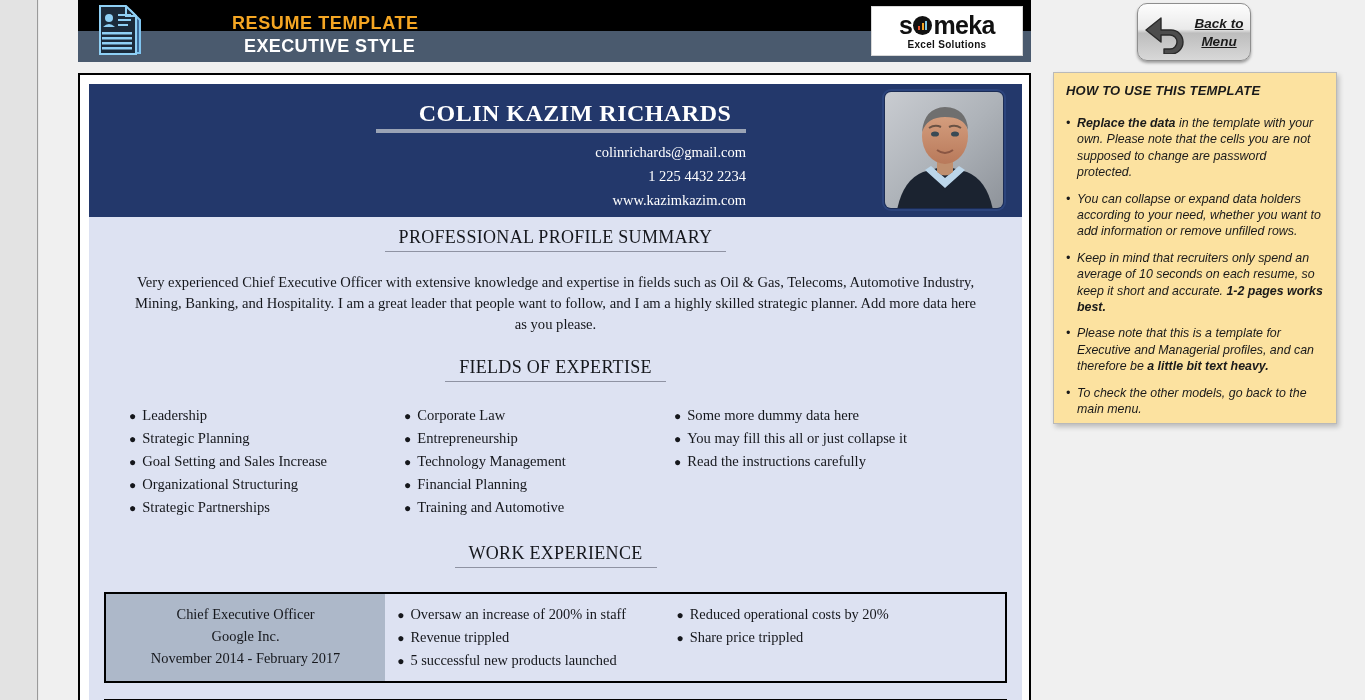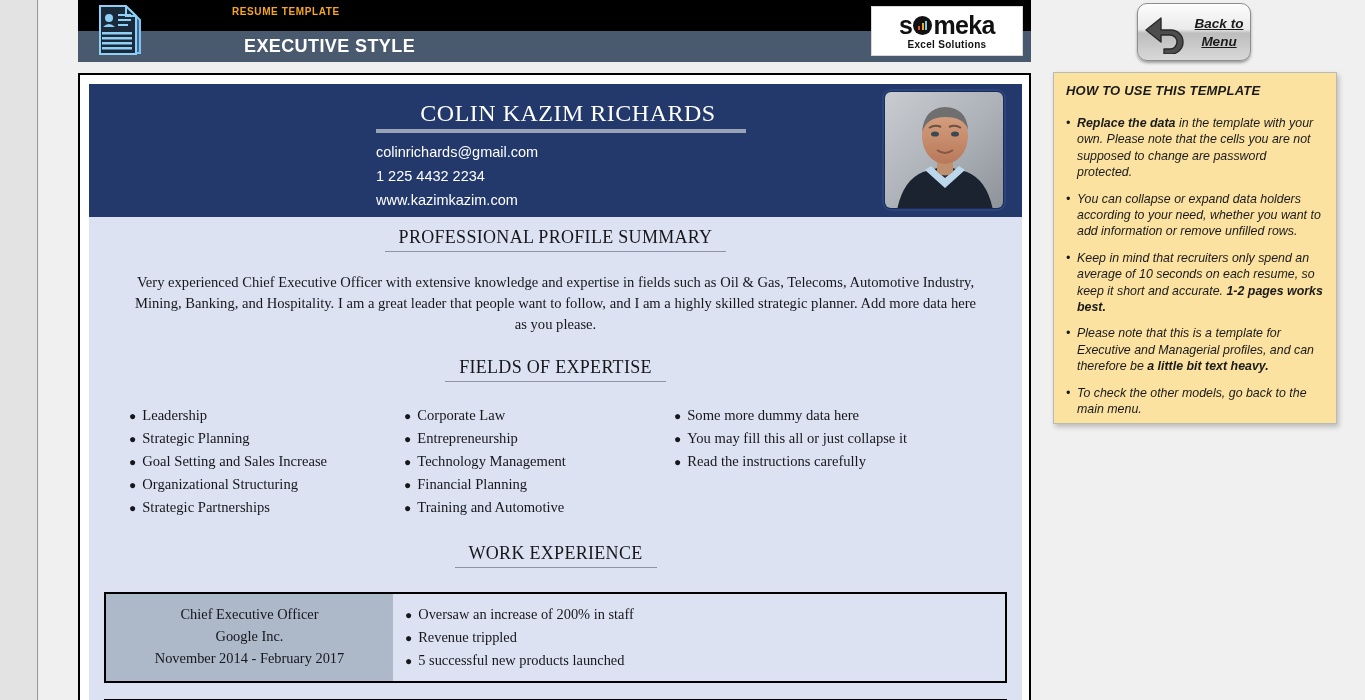--- a/index.html
+++ b/index.html
@@ -29,22 +29,22 @@
   .banner { position: absolute; left: 0; top: 0; width: 953px; height: 62px; }
   .banner-top {
     position: absolute; left: 0; top: 0; width: 953px; height: 31px;
     background: #000000;
   }
   .banner-bot {
     position: absolute; left: 0; top: 31px; width: 953px; height: 31px;
     background: #4a5a6e;
   }
   .banner-title {
-    position: absolute; left: 154px; top: 6px;
-    color: #f5a623; font-size: 10px; font-weight: bold; letter-spacing: .6px;
+    position: absolute; left: 154px; top: 13px;
+    color: #f5a623; font-size: 18px; font-weight: bold; letter-spacing: .6px;
   }
   .banner-sub {
     position: absolute; left: 154px; top: 36px;
     color: #ffffff; font-size: 18px; font-weight: bold; letter-spacing: .4px; margin-left: 12px;
   }
   .doc-icon { position: absolute; left: 16px; top: 4px; width: 54px; height: 55px; }
 
   
   .logo-box {
     position: absolute; left: 793px; top: 6px; width: 152px; height: 50px;
@@ -95,31 +95,31 @@
   .resume-inner {
     position: absolute; left: 9px; top: 9px; width: 933px; height: 620px;
     background: #dde2f2; overflow: hidden;
   }
 
   
   .navy {
     position: relative; width: 933px; height: 133px; background: #23386b;
   }
   .name {
-    position: absolute; left: 294px; top: 16px; width: 370px; text-align: center;
+    position: absolute; left: 301px; top: 16px; width: 370px; text-align: center;
     color: #ffffff; font-family: "Liberation Serif", serif;
-    font-size: 24px; letter-spacing: .5px;
+    font-size: 24px; letter-spacing: .5px; font-weight: bold;
   }
   .name-rule {
     position: absolute; left: 287px; top: 45px; width: 370px; height: 4px;
     background: #9aa3b5;
   }
   .contact {
-    position: absolute; left: 287px; top: 56px; width: 370px; text-align: left;
-    color: #ffffff; font-family: Liberation Sans, sans-serif; font-size: 14.5px;
+    position: absolute; left: 287px; top: 56px; width: 370px; text-align: right;
+    color: #ffffff; font-family: Liberation Serif, serif; font-size: 14.5px;
     line-height: 24px;
   }
   .photo {
     position: absolute; left: 795px; top: 7px; width: 120px; height: 118px;
     border-radius: 7px; overflow: hidden;
     border: 1px solid #1b2c55;
     box-shadow: 0 0 0 2px #2c447c;
   }
 
   
@@ -318,20 +318,24 @@
                 <div class="exp-left">
                   <div>Chief Executive Officer</div>
                   <div>Google Inc.</div>
                   <div>November 2014 - February 2017</div>
                 </div>
                 <div class="exp-mid">
                   <div><span class="dot">●</span><span>Oversaw an increase of 200% in staff</span></div>
                   <div><span class="dot">●</span><span>Revenue trippled</span></div>
                   <div><span class="dot">●</span><span>5 successful new products launched</span></div>
                 </div>
+                <div class="exp-right">
+                  <div><span class="dot">●</span><span>Reduced operational costs by 20%</span></div>
+                  <div><span class="dot">●</span><span>Share price trippled</span></div>
+                </div>
               </div>
               <div class="exp-card"></div>
             </div>
 
         </div>
       </div>
     </div>
   </div>
 
   <div class="howto">

